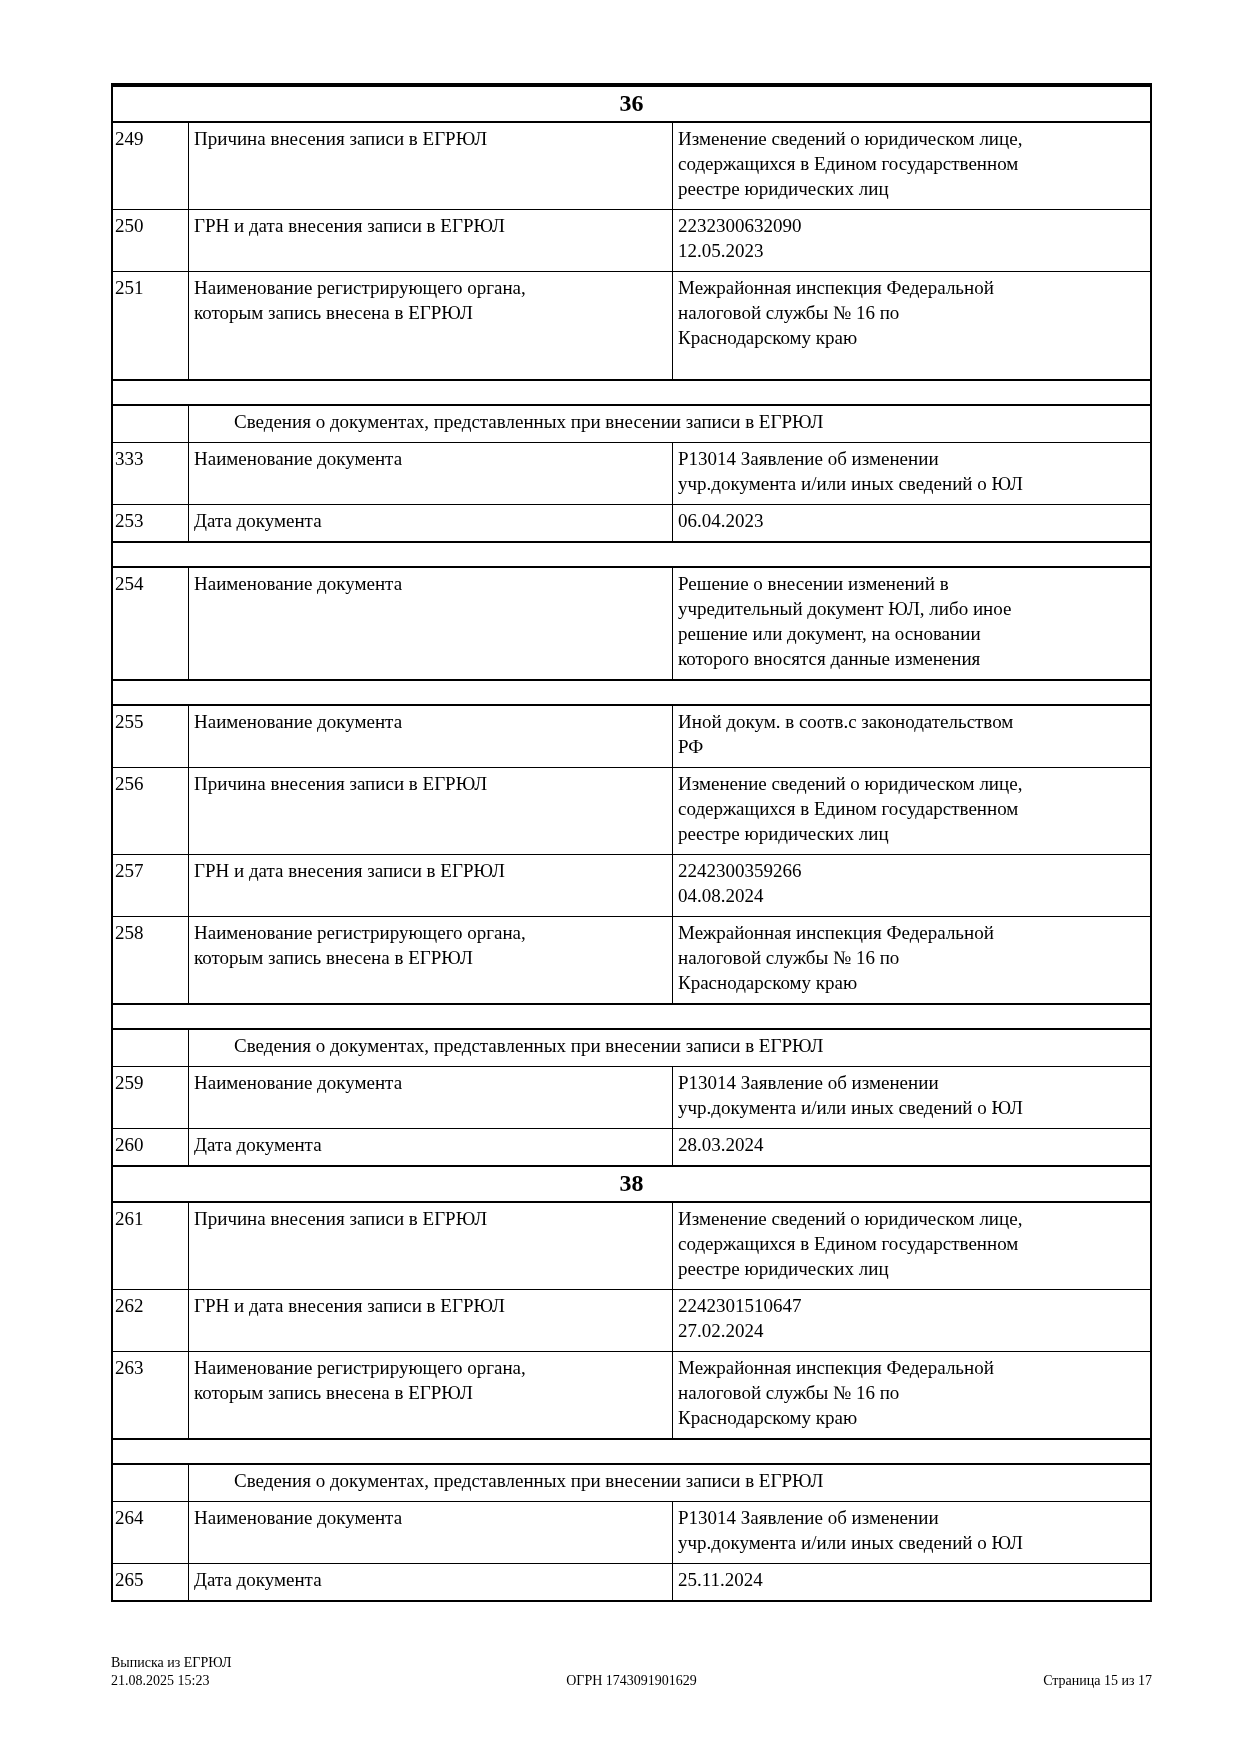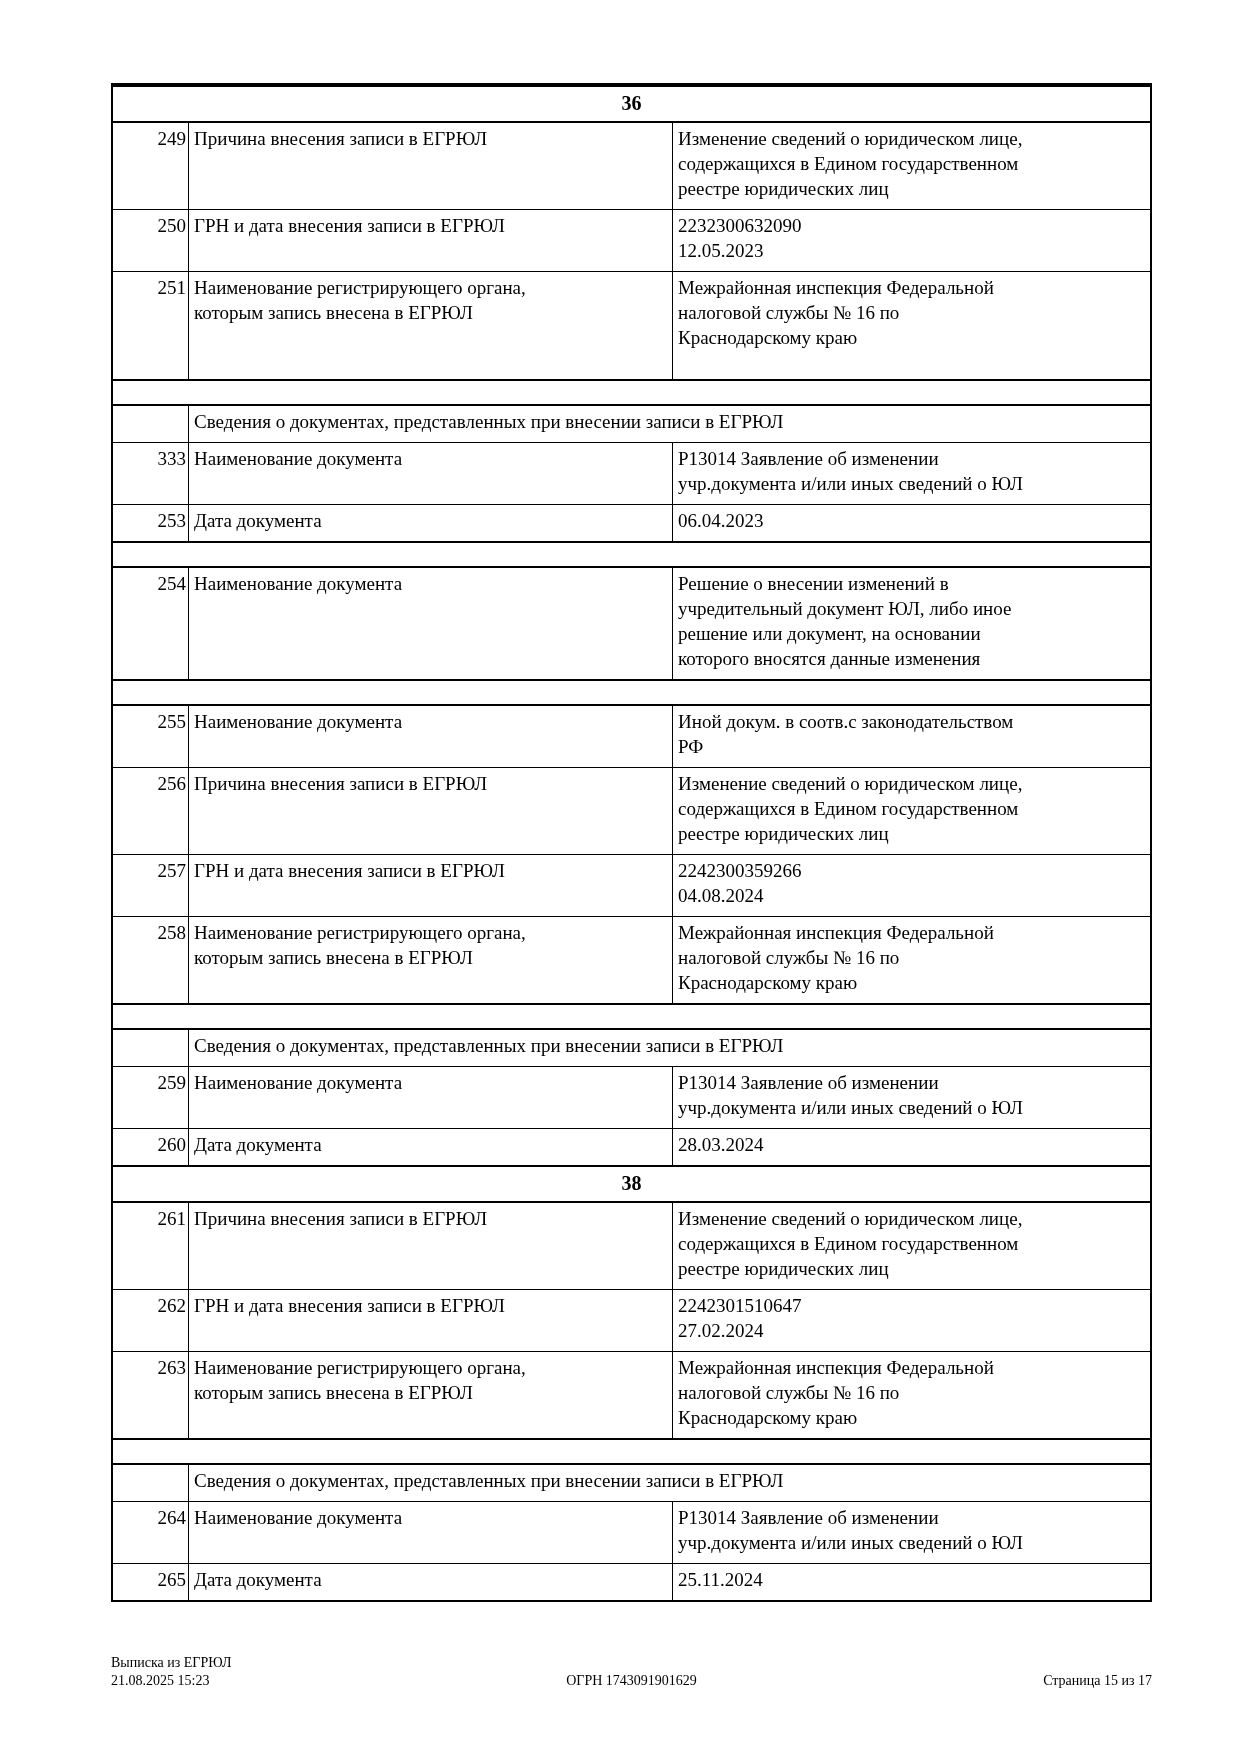--- a/index.html
+++ b/index.html
@@ -44,32 +44,32 @@
 
   .cell {
     padding: 3px 5px 8px 5px;
     font-size: 19px;
     line-height: 25px;
     white-space: pre-line;
     box-sizing: border-box;
     overflow: hidden;
   }
   .cell.num {
-    text-align: right;
+    text-align: left;
     border-right: 1px solid #000;
-    padding-left: 18px;
+    padding-left: 2px;
     padding-right: 2px;
   }
   .cell.label { border-right: 1px solid #000; }
-  .cell.wide  { grid-column: 2 / -1; }
+  .cell.wide  { grid-column: 2 / -1; margin-left: 40px; }
   .cell.section-label {
     grid-column: 1 / -1;
     text-align: center;
     font-weight: bold;
-    font-size: 20px;
+    font-size: 24px;
     line-height: 26px;
     padding: 3px 0 5px 0;
   }
   
   [data-name="table-row-251"] { min-height: 108px; }
 
   
   .footer {
     position: absolute;
     left: 111px;

